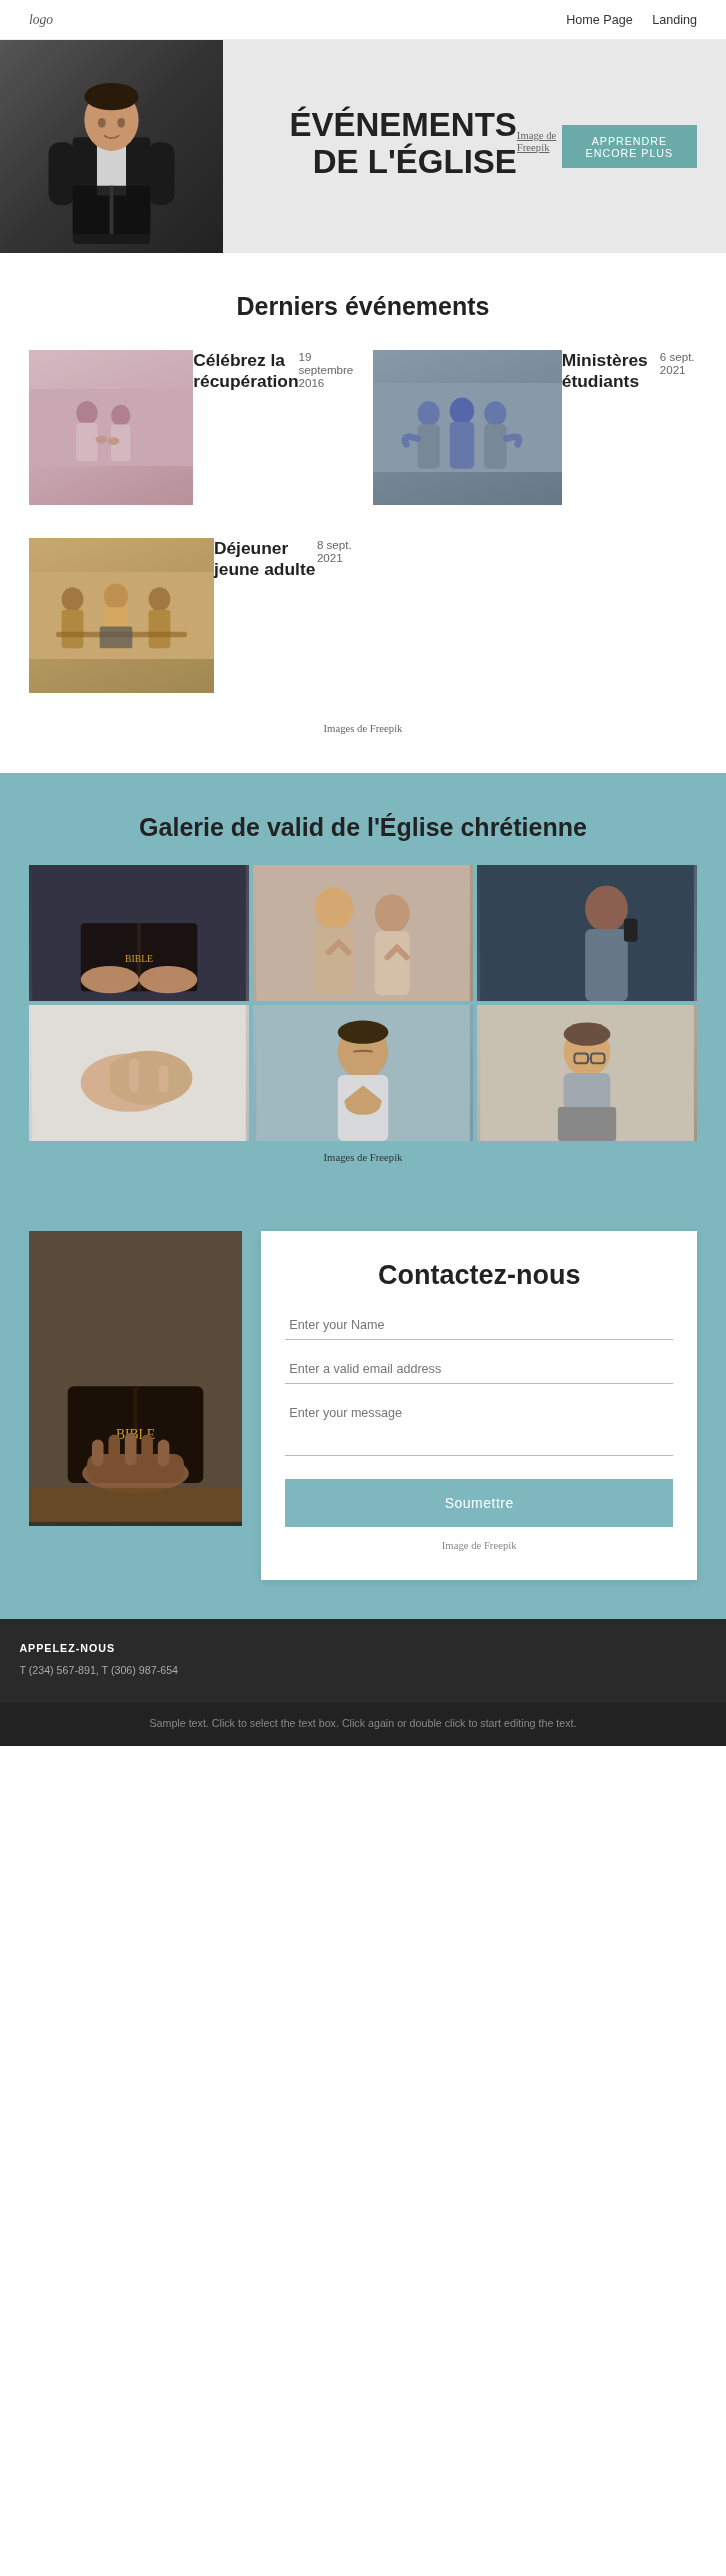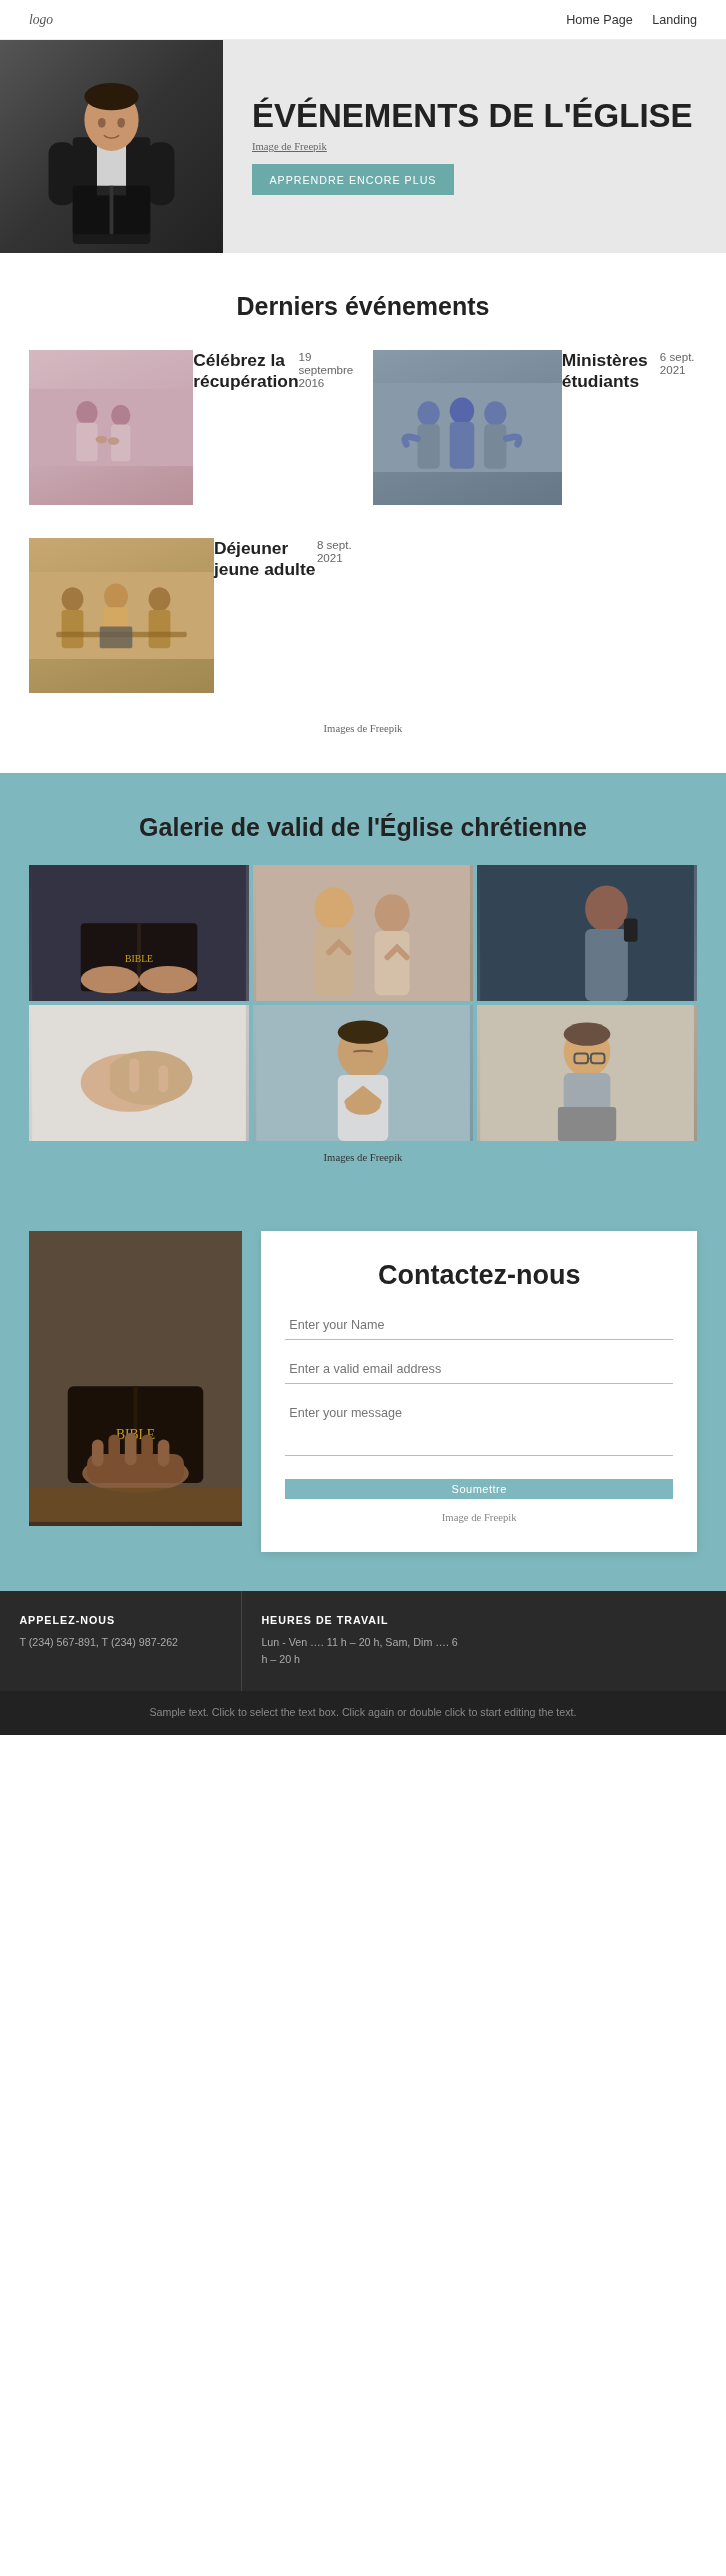--- a/index.html
+++ b/index.html
@@ -19,21 +19,21 @@
       position: relative; height: 213px; background: #e8e8e8;
       display: flex; align-items: center; overflow: hidden;
     }
     .hero-person {
       width: 223px; height: 213px;
       background: linear-gradient(135deg, #555 0%, #333 50%, #222 100%);
       display: flex; align-items: center; justify-content: center;
     }
     .hero-content {
       flex: 1; padding: 19.4px 29px;
-      display: flex; flex-direction: column; align-items: flex-start;
+      display: flex; align-items: center;
     }
     .hero-title {
       font-size: 33px; font-weight: bold; color: #222;
       text-align: right; line-height: 1.1; margin-bottom: 5.8px;
       font-family: Arial, sans-serif;
     }
     .hero-source { font-size: 10.7px; color: #666; text-decoration: underline; margin-bottom: 11.6px; }
     .hero-btn {
       background: #6aabaa; color: #fff; border: none;
       padding: 9.7px 17.4px; font-size: 10.7px; letter-spacing: 1px;
@@ -115,21 +115,21 @@
     }
     .form-textarea {
       width: 100%; border-bottom: 1px solid #bbb;
       border-top: none; border-left: none; border-right: none;
       padding: 7.7px 3.9px; font-size: 12.6px; color: #999;
       margin-bottom: 19.4px; outline: none; resize: none; height: 58px;
       font-family: Arial, sans-serif;
     }
     .submit-btn {
       width: 100%; background: #7eb8be; color: #fff;
-      border: none; padding: 4px; font-size: 11px;
+      border: none; padding: 16px; font-size: 14px;
       cursor: pointer; font-family: Arial, sans-serif; letter-spacing: 0.5px;
       margin-bottom: 11.6px;
     }
     .contact-img-note { text-align: center; font-size: 10.7px; color: #888; }
 
     
     footer {
       background: #2a2a2a; color: #ccc;
       display: grid; grid-template-columns: 1fr 1fr 1fr; gap: 0;
     }
@@ -380,21 +380,17 @@
     <input type="email" class="form-input" placeholder="Enter a valid email address" style="">
     <textarea class="form-textarea" placeholder="Enter your message" style=""></textarea>
     <button class="submit-btn">Soumettre</button>
     <p class="contact-img-note">Image de Freepik</p>
   </div>
 </section>
 
 <footer>
   <div class="footer-col">
     <div class="footer-col-title">APPELEZ-NOUS</div>
-    <div class="footer-col-text">T (234) 567-891, T (234) 987-262</div>
-  </div>
-  <div class="footer-col">
-    <div class="footer-col-title">HEURES DE TRAVAIL</div>
-    <div class="footer-col-text">Lun - Ven …. 11 h – 20 h, Sam, Dim …. 6 h – 20 h</div>
+    <div class="footer-col-text">T (234) 567-891, T (306) 987-654</div>
   </div>
 </footer>
 <div class="footer-sample">Sample text. Click to select the text box. Click again or double click to start editing the text.</div>
 
 
 </body></html>

